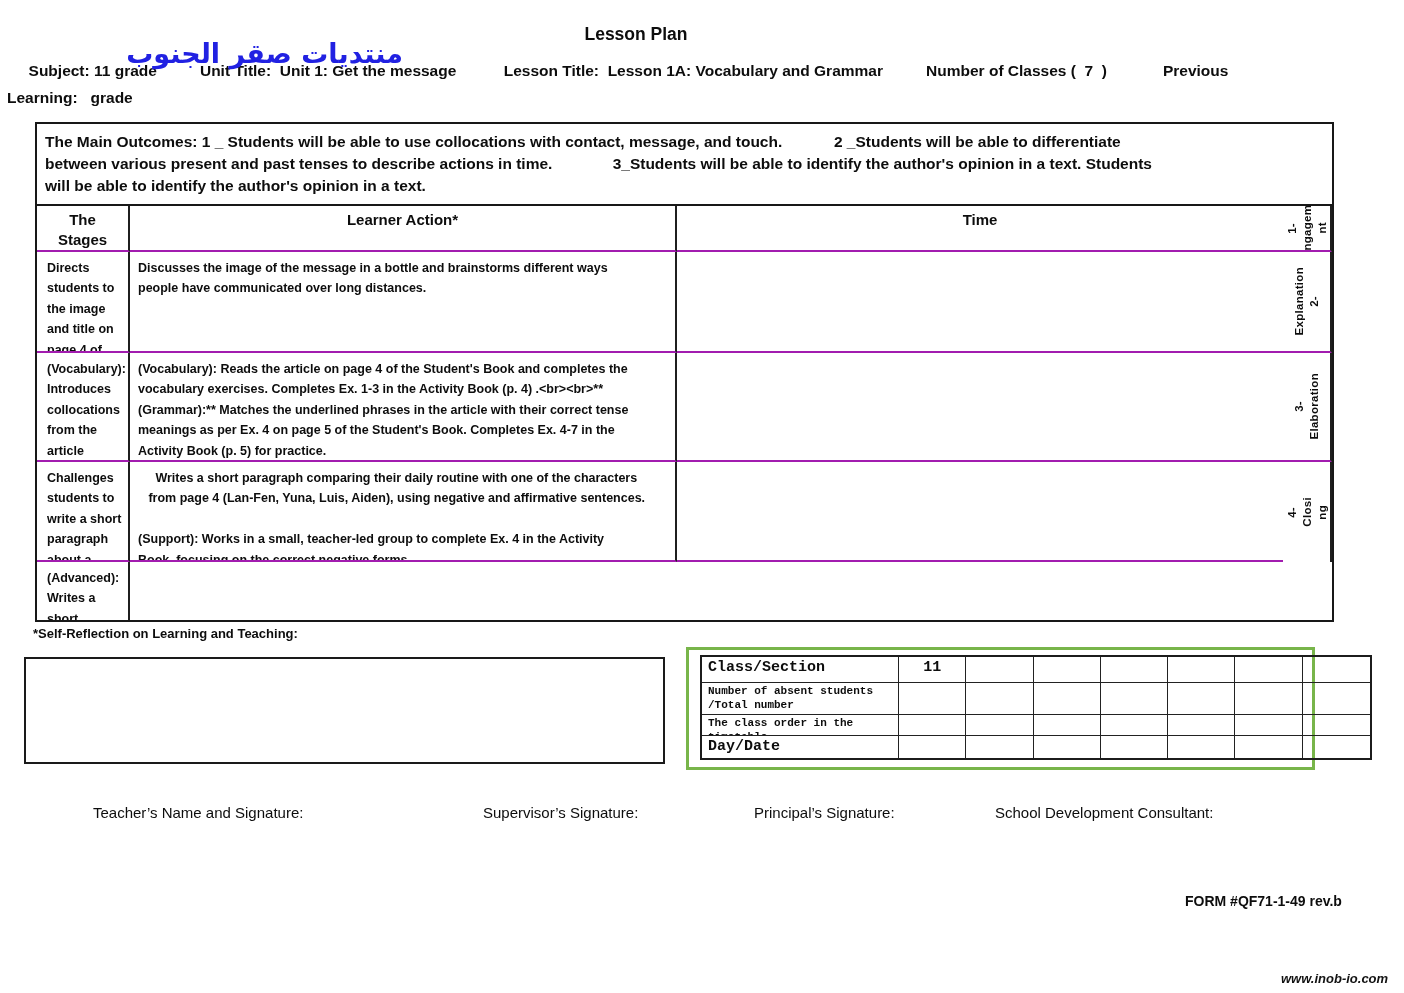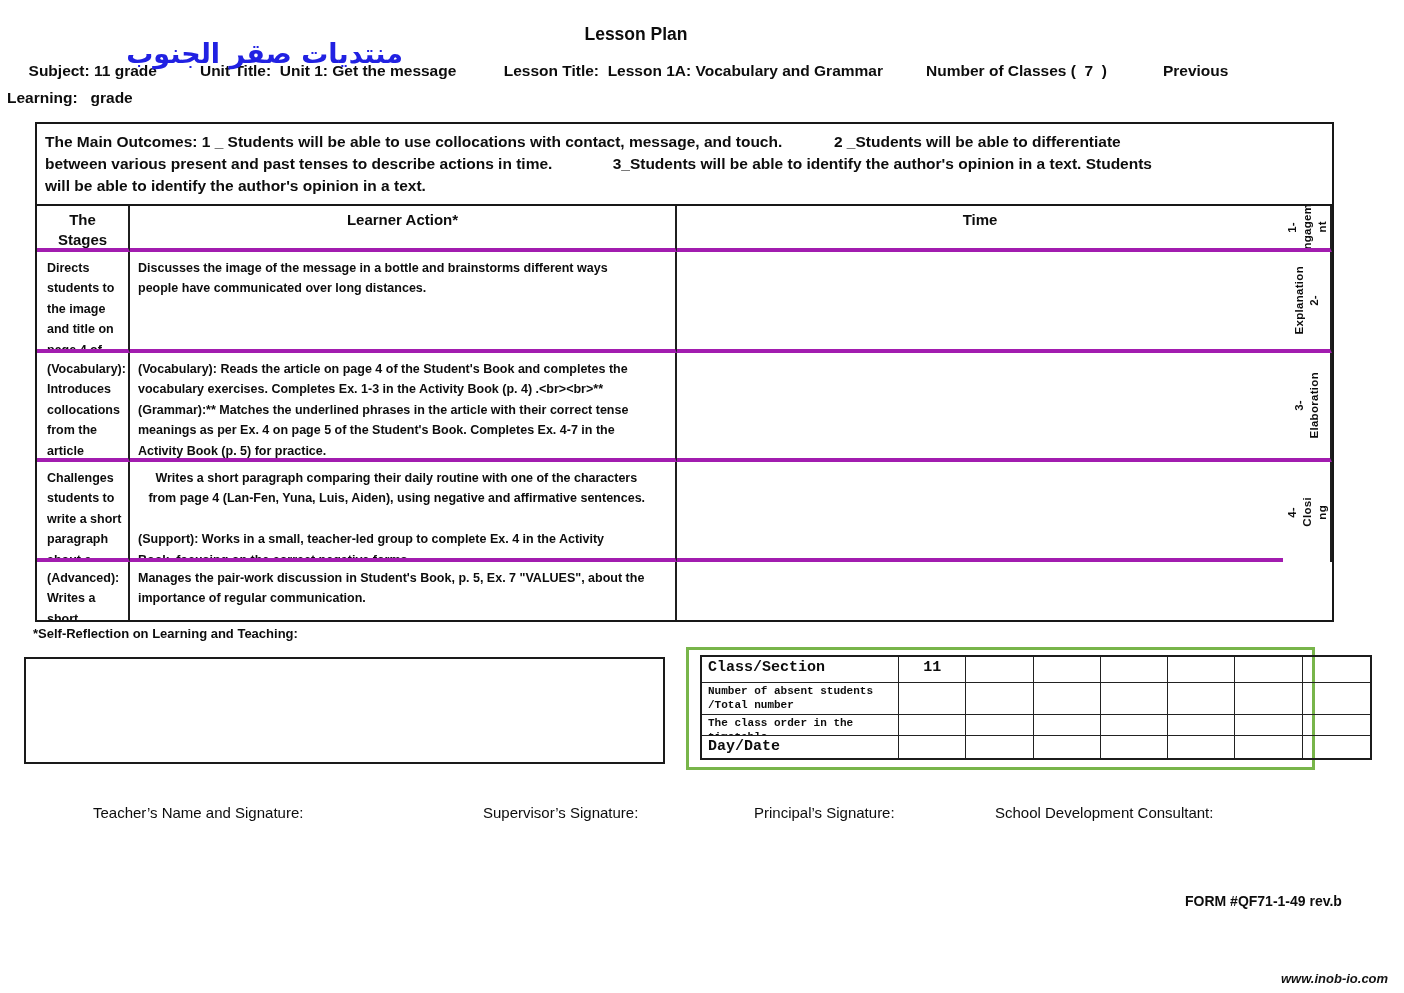--- a/index.html
+++ b/index.html
@@ -21,21 +21,21 @@
     font-size:15.5px; font-weight:bold; line-height:26.5px; }
 
   .outcomes-box { position:absolute; left:35px; top:122px; width:1299px; height:82px;
     border:2px solid #181818; border-bottom:none; padding:7px 8px 0 8px;
     font-size:15.5px; font-weight:bold; line-height:22px; }
 
   .lesson-table { position:absolute; left:35px; top:204px; width:1299px; height:418px;
     display:grid; grid-template-columns:93px 547px 606px 1fr;
     grid-template-rows:46px 101px 109px 100px 1fr;
     border:2px solid #181818; z-index:2; background:transparent; }
-  .tcell { border-right:2px solid #1f1f1f; border-bottom:4px solid #a21caf; overflow:hidden; }
+  .tcell { border-right:2px solid #1f1f1f; border-bottom:2px solid #a21caf; overflow:hidden; }
   .tcell.last-col { border-right:none; }
   .tcell.last-row { border-bottom:none; }
   .hcell { font-size:15px; font-weight:bold; text-align:center; padding-top:4px; line-height:20px; }
   .action-cell { font-size:12.5px; font-weight:bold; line-height:20.4px; padding:6px 6px 0 10px; }
   .learner-cell { padding:6px 4px 0 8px; }
   .stage-cell { display:flex; flex-direction:row; justify-content:center; align-items:center; gap:3px; }
   .vline { writing-mode:vertical-rl; transform:rotate(180deg);
     font-size:11.5px; font-weight:bold; letter-spacing:0.3px; }
 
   .self-reflection { position:absolute; left:33px; top:626px; font-size:13px; font-weight:bold; }
@@ -135,22 +135,20 @@
     <div class="tcell last-col"></div>
 
     <div class="tcell stage-cell last-row">
       <span class="vline">4-</span>
       <span class="vline">Closi</span>
       <span class="vline">ng</span>
     </div>
     <div class="tcell action-cell last-row pre">(Advanced): Writes a short paragraph about a misunderstood
 message.&lt;br&gt;** (Support):** Works in a small group to complete the tense
 matching exercise (Ex. 4, p. 5) with teacher guidance .</div>
-    <div class="tcell action-cell learner-cell last-row pre">Manages the pair-work discussion in Student's Book, p. 5, Ex. 7 "VALUES", about the
-importance of regular communication.</div>
     <div class="tcell last-col last-row"></div>
   </div>
 
   <div class="self-reflection">*Self-Reflection on Learning and Teaching:</div>
 
   <div class="reflection-box"></div>
 
   <div class="green-box"></div>
 
   <div class="class-table">

